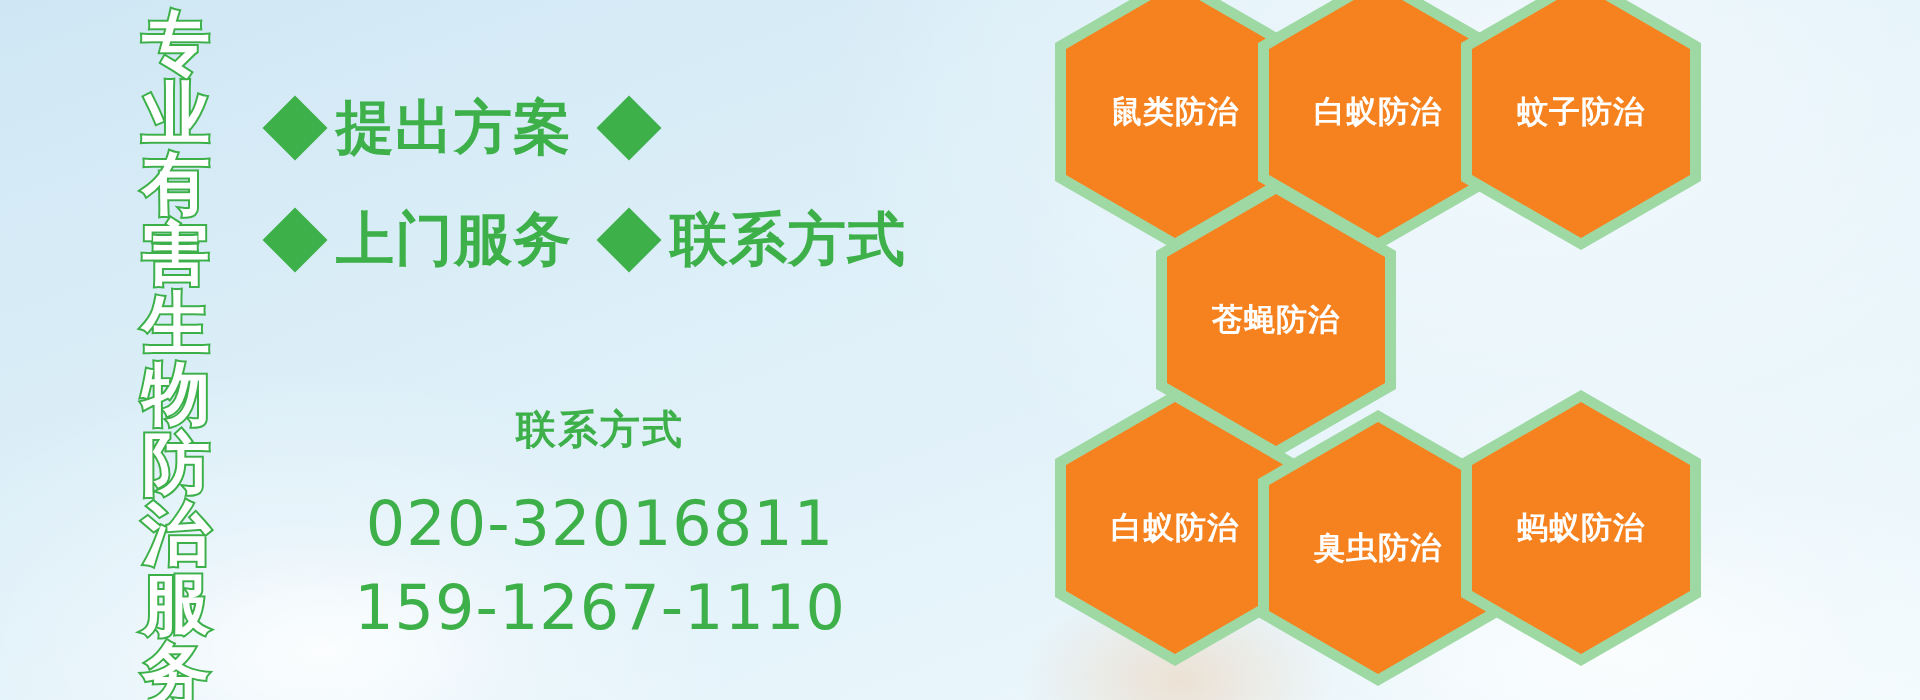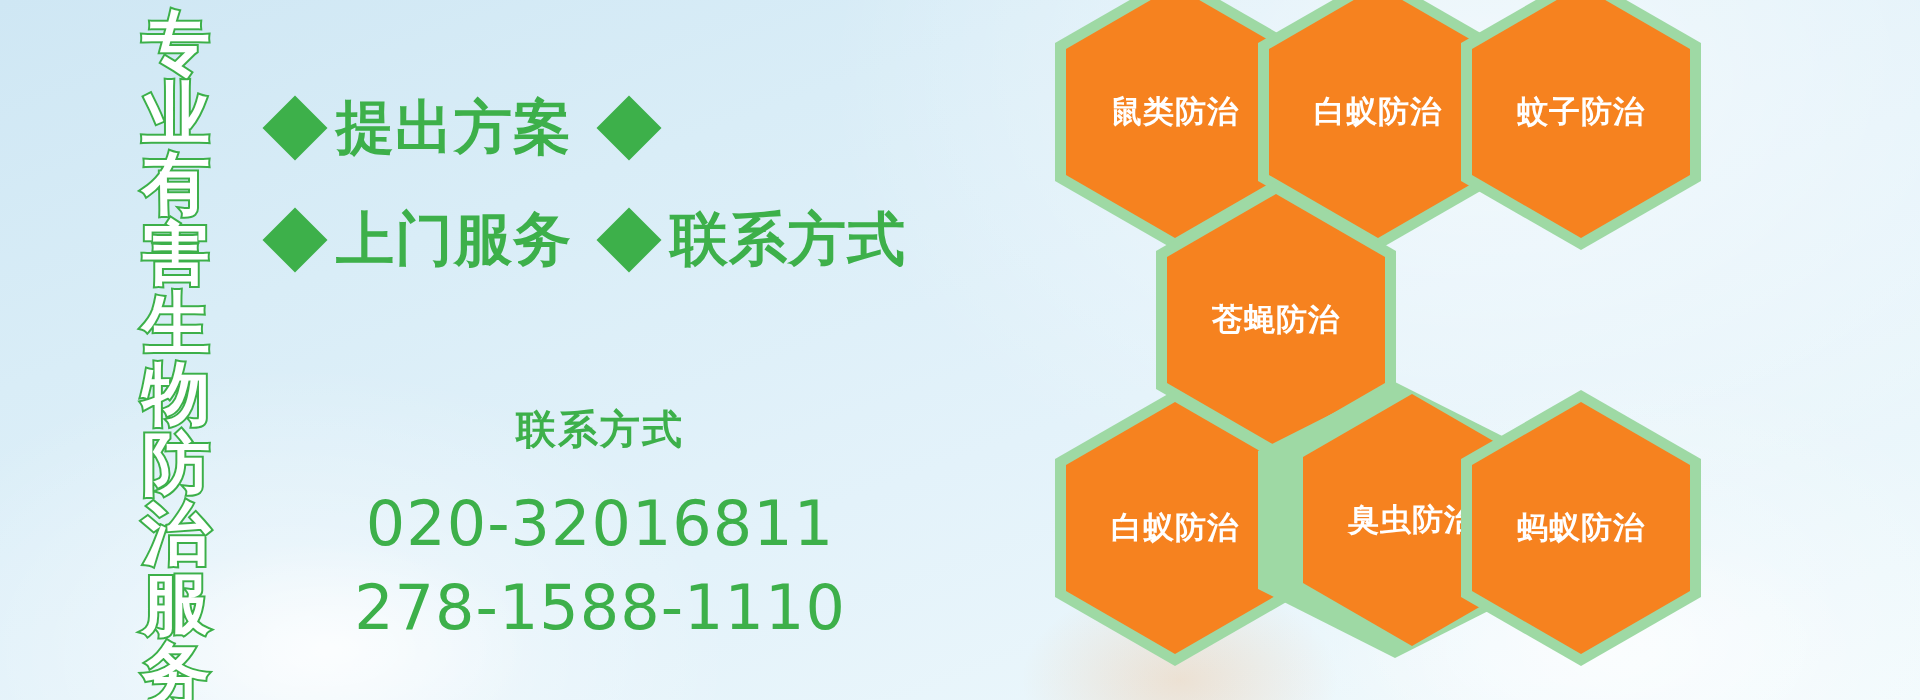--- a/index.html
+++ b/index.html
@@ -165,21 +165,21 @@
 
   
   #hex-0 { left:   0px; top: -26px; }
   #hex-1 { left: 203px; top: -26px; }
   #hex-2 { left: 406px; top: -26px; }
   
   #hex-3 { left: 101px; top: 182px; justify-content: center; }
   #hex-4 { left: 304px; top: 182px; }
   
   #hex-5 { left:   0px; top: 390px; }
-  #hex-6 { left: 203px; top: 382px; padding-left: 34px; }
+  #hex-6 { left: 203px; top: 410px; }
   #hex-7 { left: 406px; top: 390px; }
 </style>
 </head>
 <body>
 
 <div id="banner">
 
   <div id="wash-left"></div>
   <div id="wash-right"></div>
   <div id="wash-midlow"></div>
@@ -220,21 +220,21 @@
         <span class="diamond-icon"></span>
         <span class="feature-label">联系方式</span>
       </div>
     </div>
 
   </div>
 
   <div id="contact">
     <div id="contact-title">联系方式</div>
     <div class="contact-phone">020-32016811</div>
-    <div class="contact-phone">278-1588-1110</div>
+    <div class="contact-phone">159-1267-1110</div>
   </div>
 
   <div id="honeycomb">
 
     <div class="hex" id="hex-0">
       <div class="hex-inner">
         <span class="hex-label">鼠类防治</span>
       </div>
     </div>
 

